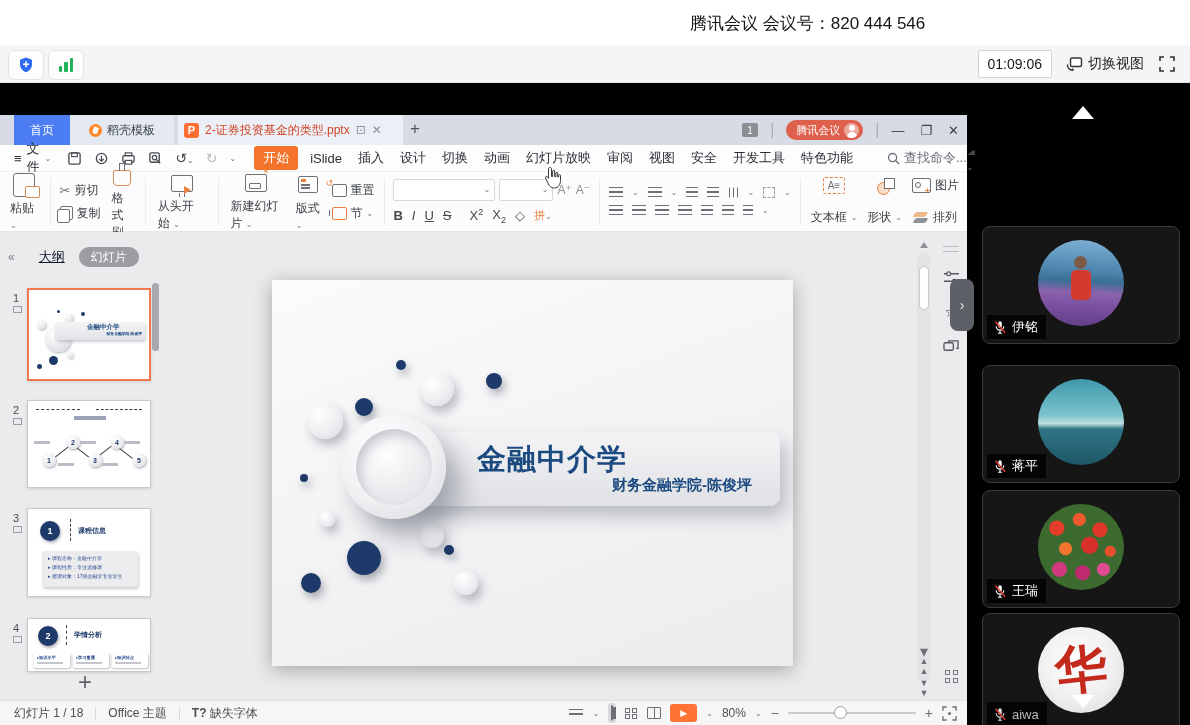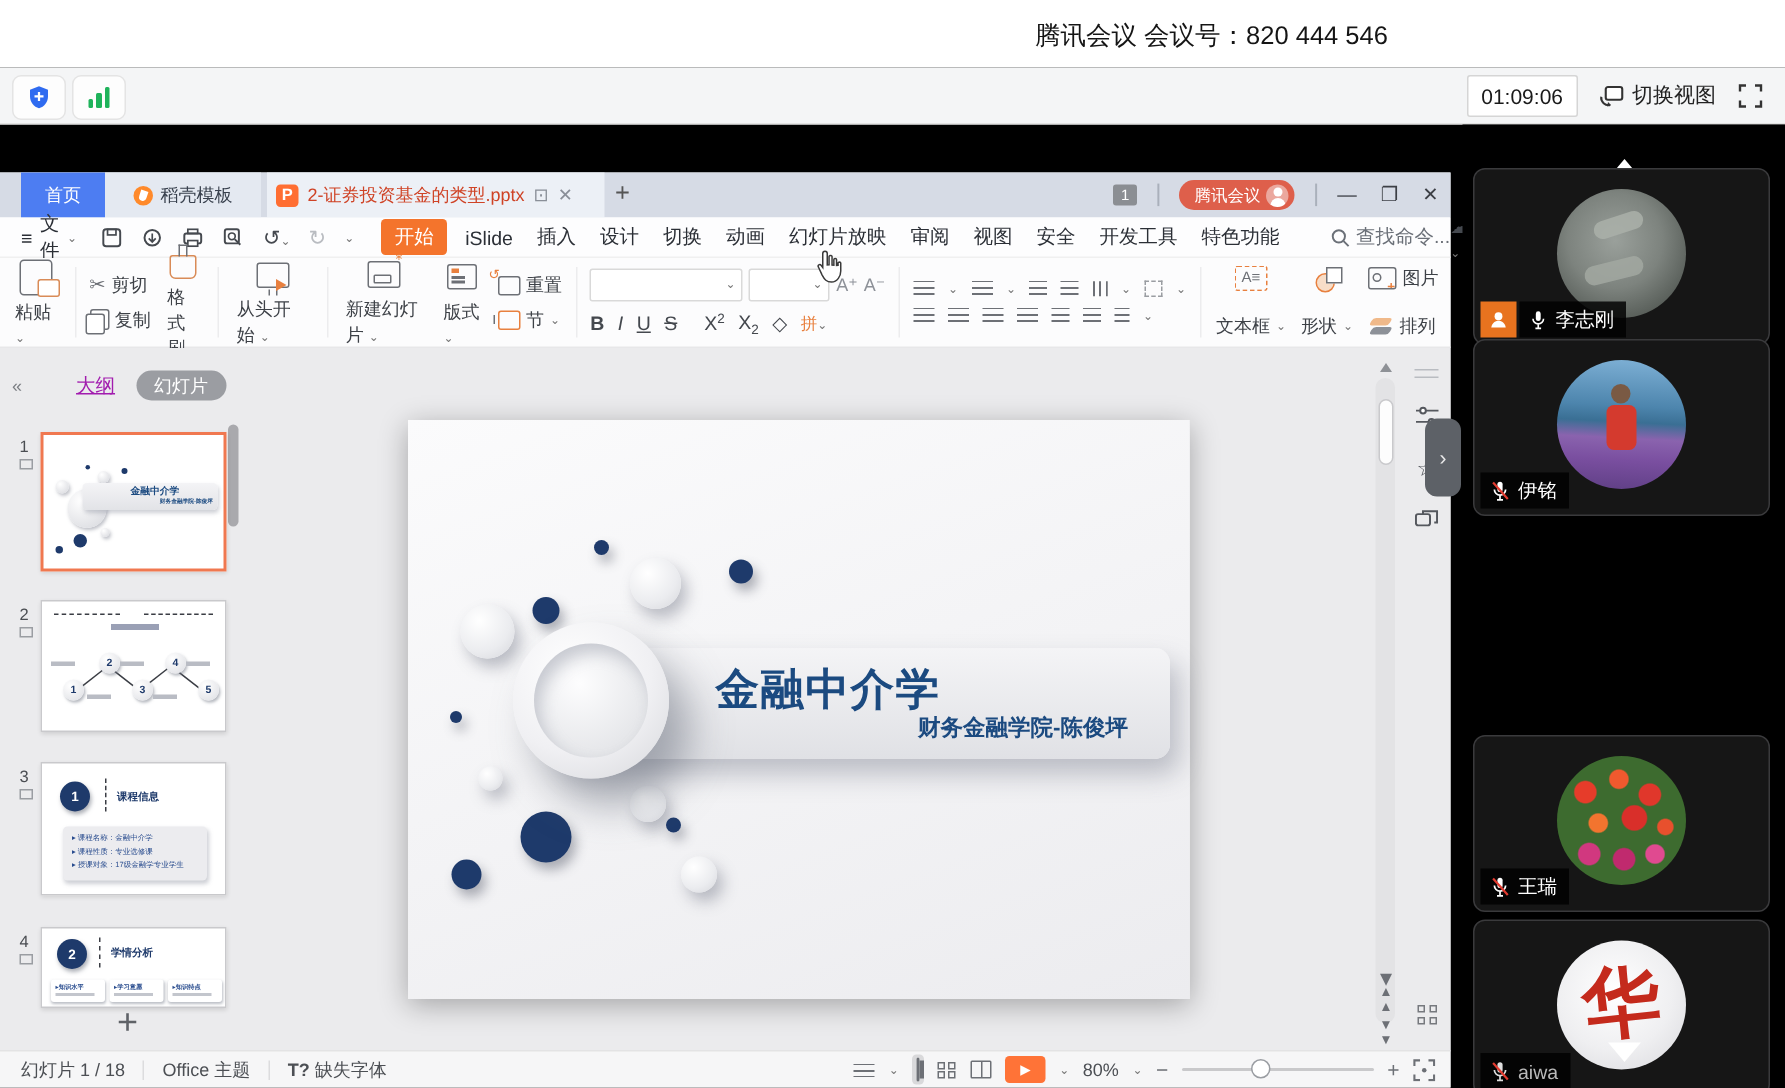--- a/index.html
+++ b/index.html
@@ -95,21 +95,21 @@
   .ic-layers{width:15px;height:12px;position:relative;}
   .ic-layers::before{content:"";position:absolute;left:0;top:0;width:13px;height:5px;background:#f0b98a;border-radius:2px;transform:skewX(-30deg);}
   .ic-layers::after{content:"";position:absolute;left:0;top:6px;width:13px;height:5px;background:#8d9198;border-radius:2px;transform:skewX(-30deg);}
   .ic-cut{font-size:13px;color:#6d7076;}
   .ic-copy{width:11px;height:12px;border:1.4px solid #6d7076;border-radius:2px;position:relative;background:#fff;}
   .ic-copy::before{content:"";position:absolute;left:-4px;top:2px;width:11px;height:12px;border:1.4px solid #6d7076;border-radius:2px;background:#fff;}
   
   .wbody{position:absolute;left:0;top:117px;width:967px;height:468px;background:#ebebed;}
   .sb-head{position:absolute;left:0;top:12px;width:160px;height:26px;display:flex;align-items:center;gap:14px;}
   .sb-collapse{margin-left:8px;color:#7a7d82;font-size:12px;}
-  .sb-outline{font-size:13px;color:#a21caf;margin-left:22px;text-decoration:underline;}
+  .sb-outline{font-size:13px;color:#0f172a;margin-left:10px;text-decoration:underline;}
   .sb-slides{height:20px;padding:0 12px;background:#9b9da2;border-radius:10px;color:#fff;font-size:12px;display:flex;align-items:center;}
   .thumb{position:absolute;left:27px;width:124px;background:#fff;border:1px solid #c9c9cc;box-shadow:0 1px 3px rgba(0,0,0,.12);box-sizing:border-box;overflow:hidden;}
   .thumb.sel{border:2px solid #f07850;}
   .tnum{position:absolute;left:13px;font-size:11px;color:#4a4d52;}
   .tnum::after{content:"";display:block;width:7px;height:5px;border:1px solid #9a9da2;margin-top:2px;}
   .sb-scroll{position:absolute;left:152px;top:51px;width:7px;height:68px;border-radius:4px;background:#a9a9ad;}
   .addslide{position:absolute;left:73px;top:436px;font-size:24px;color:#5f6267;width:24px;text-align:center;}
   
   .m-banner{position:absolute;left:26px;top:32px;right:4px;height:18px;border-radius:3px;background:linear-gradient(180deg,#f4f4f6,#e2e3e7);box-shadow:1px 2px 3px rgba(130,135,150,.4);}
   .m-title{position:absolute;left:32px;top:1px;font-size:6.5px;font-weight:bold;color:#1b4a80;white-space:nowrap;}
@@ -642,55 +642,50 @@
         </svg>
     </div>
   </div>
 </div>
 
 <div class="chevtab">›</div>
 
 <div id="vpanel">
   <div class="tri-up"></div>
 
-  <div class="vcard" style="top:29px;">
-    <div class="avatar av0"></div>
-    <div class="namebar">
-      <span class="hostbadge">
-        <svg width="14" height="14" viewBox="0 0 16 16">
-            <circle cx="8" cy="5.5" r="3" fill="#fff"></circle>
-            <path d="M2.5 14c.6-3.2 2.8-5 5.5-5s4.9 1.8 5.5 5z" fill="#fff"></path>
-          </svg>
-      </span>
-      <span class="nlabel">
-        <svg width="13" height="15" viewBox="0 0 24 26">
-            <rect x="9" y="2" width="6" height="12" rx="3" fill="#fff"></rect>
-            <path d="M5.5 11a6.5 6.5 0 0 0 13 0" stroke="#fff" stroke-width="2" fill="none"></path>
-            <path d="M12 18v4M8.5 23h7" stroke="#fff" stroke-width="2"></path>
-          </svg>
-        <span>李志刚</span>
-      </span>
-    </div>
-  </div>
 
   <div class="vcard" style="top:143px;">
     <div class="avatar av1"></div>
     <div class="namebar">
         <span class="nlabel">
       <svg width="14" height="15" viewBox="0 0 24 26">
             <rect x="9" y="2" width="6" height="12" rx="3" fill="#fff"></rect>
             <path d="M5.5 11a6.5 6.5 0 0 0 13 0" stroke="#fff" stroke-width="2" fill="none"></path>
             <path d="M12 18v4M8.5 23h7" stroke="#fff" stroke-width="2"></path>
             <path d="M4 3l17 19" stroke="#e23b30" stroke-width="2.6"></path>
           </svg>
       <span>伊铭</span>
     </span>
       </div>
   </div>
 
+  <div class="vcard" style="top:282px;">
+    <div class="avatar av2"></div>
+    <div class="namebar">
+        <span class="nlabel">
+      <svg width="14" height="15" viewBox="0 0 24 26">
+            <rect x="9" y="2" width="6" height="12" rx="3" fill="#fff"></rect>
+            <path d="M5.5 11a6.5 6.5 0 0 0 13 0" stroke="#fff" stroke-width="2" fill="none"></path>
+            <path d="M12 18v4M8.5 23h7" stroke="#fff" stroke-width="2"></path>
+            <path d="M4 3l17 19" stroke="#e23b30" stroke-width="2.6"></path>
+          </svg>
+      <span>蒋平</span>
+    </span>
+      </div>
+  </div>
 
   <div class="vcard" style="top:407px;">
     <div class="avatar av3"></div>
     <div class="namebar">
         <span class="nlabel">
       <svg width="14" height="15" viewBox="0 0 24 26">
             <rect x="9" y="2" width="6" height="12" rx="3" fill="#fff"></rect>
             <path d="M5.5 11a6.5 6.5 0 0 0 13 0" stroke="#fff" stroke-width="2" fill="none"></path>
             <path d="M12 18v4M8.5 23h7" stroke="#fff" stroke-width="2"></path>
             <path d="M4 3l17 19" stroke="#e23b30" stroke-width="2.6"></path>

